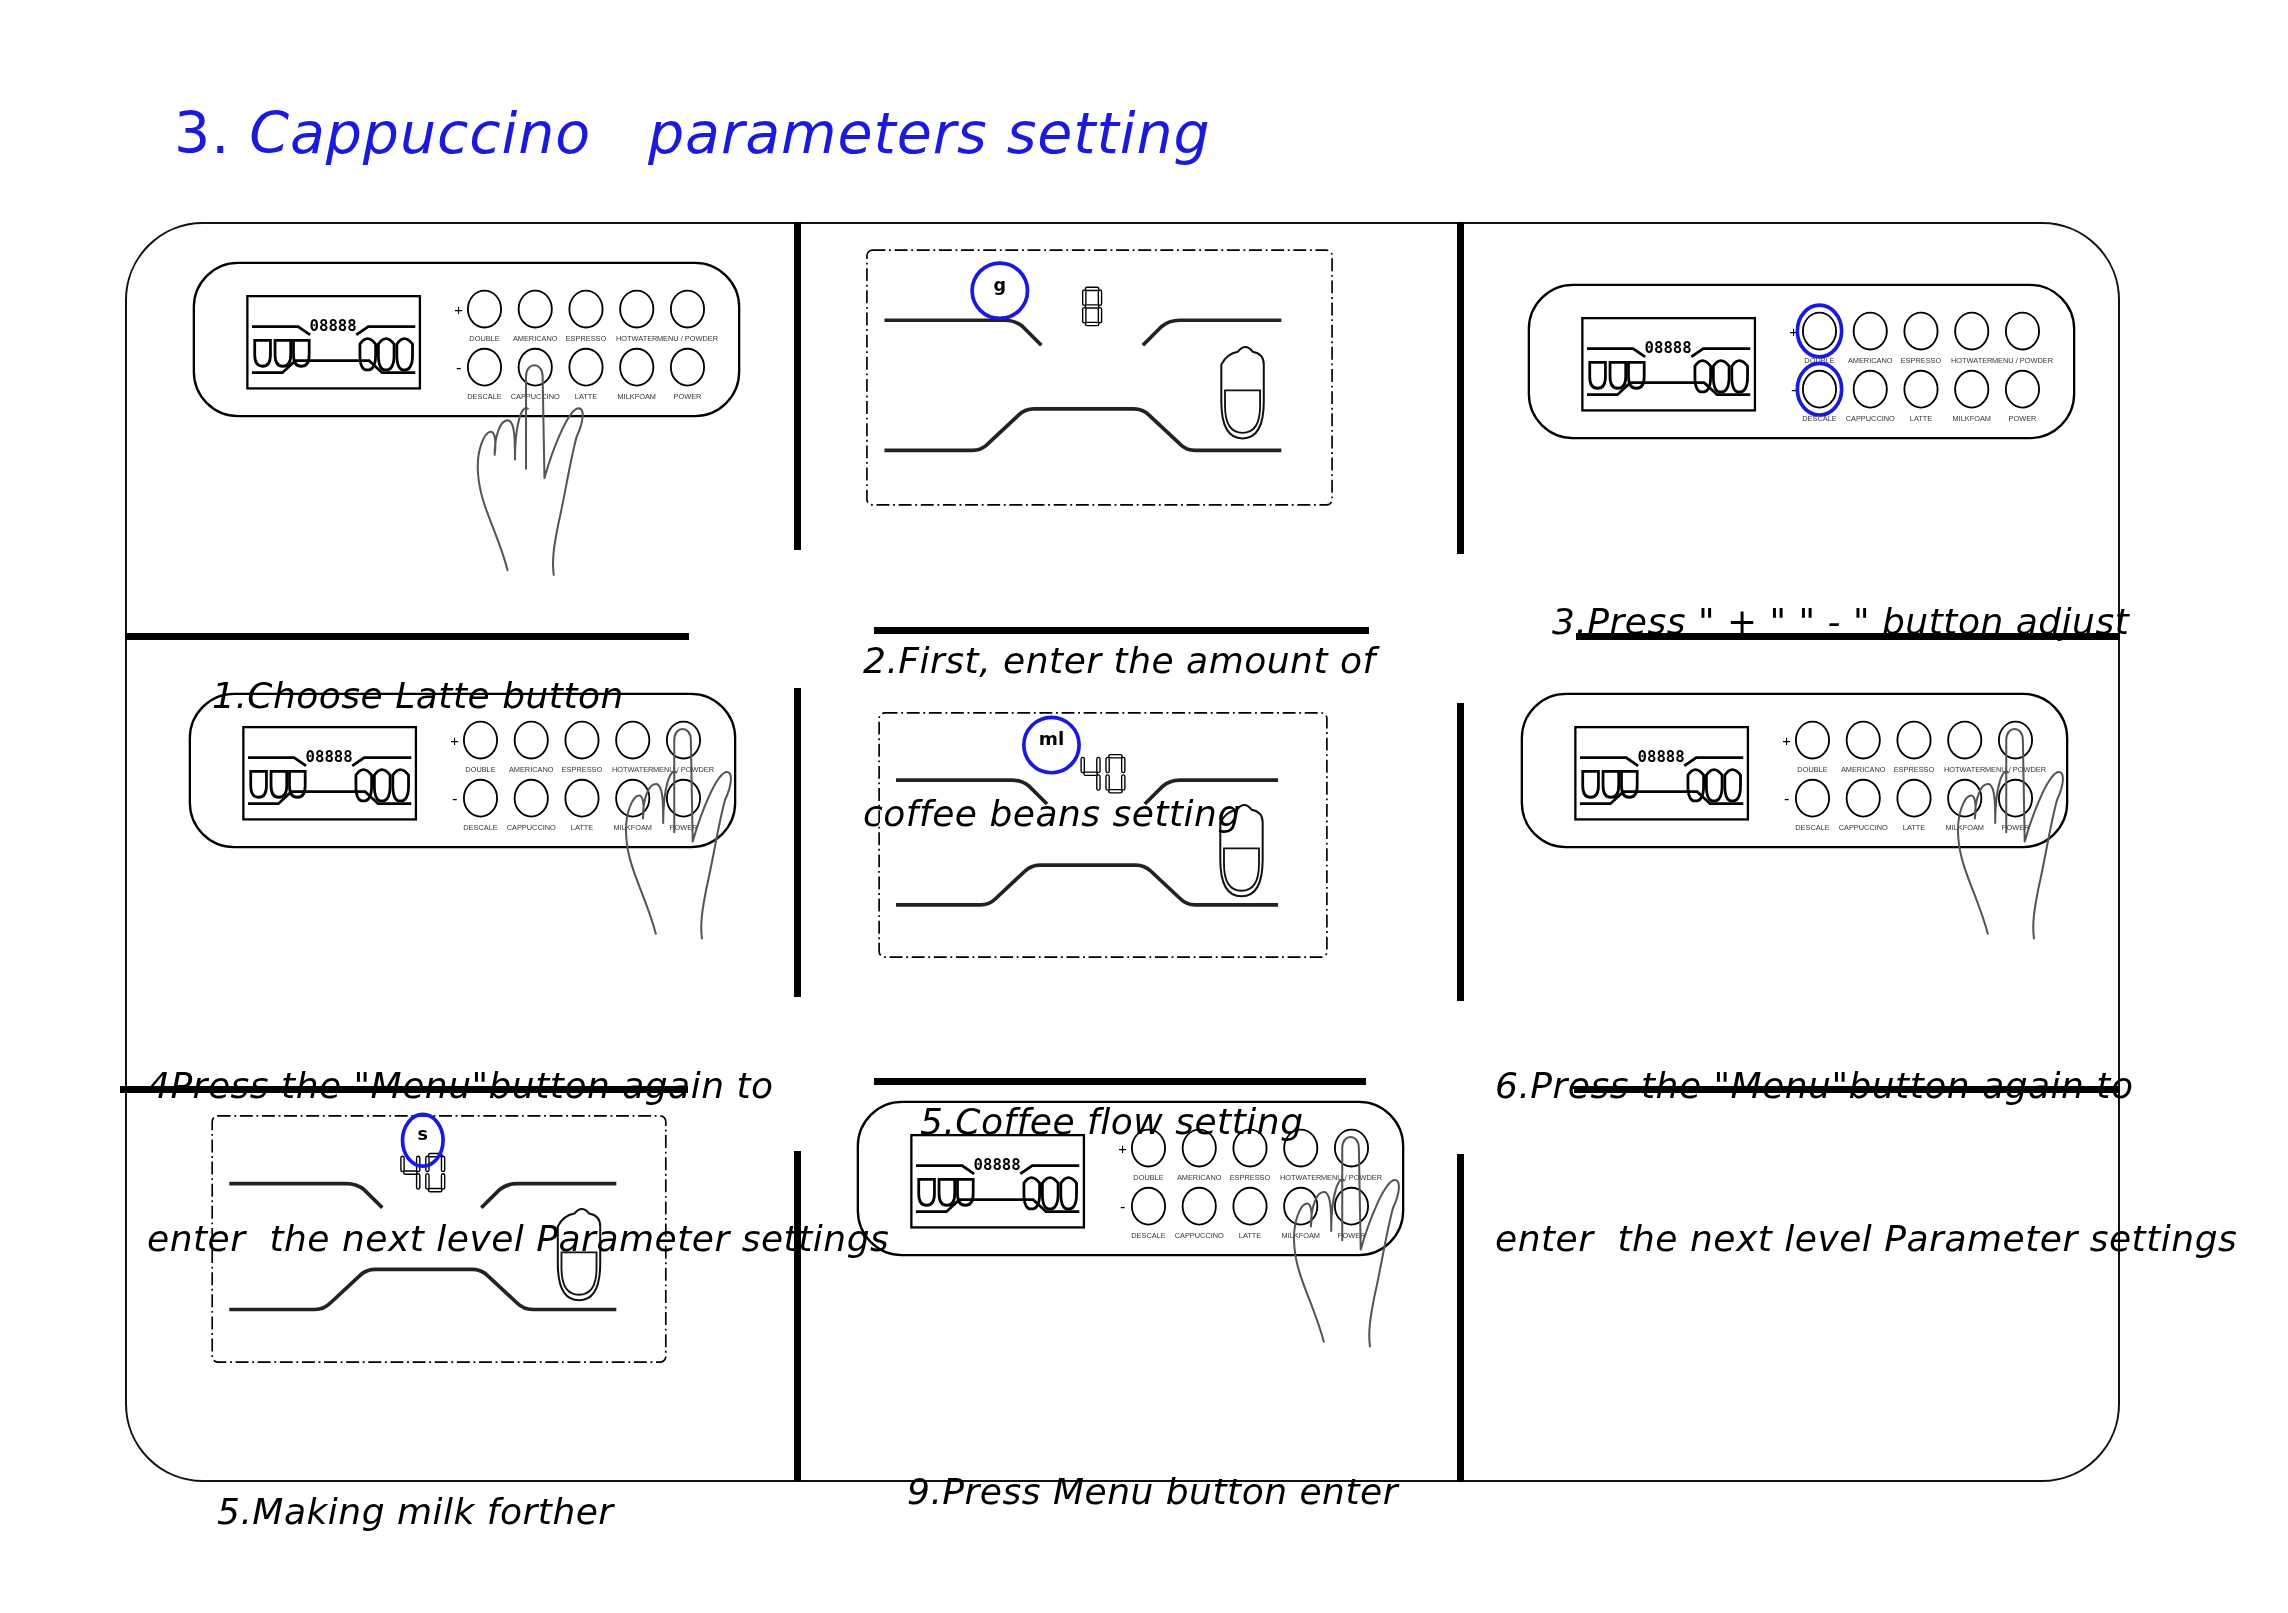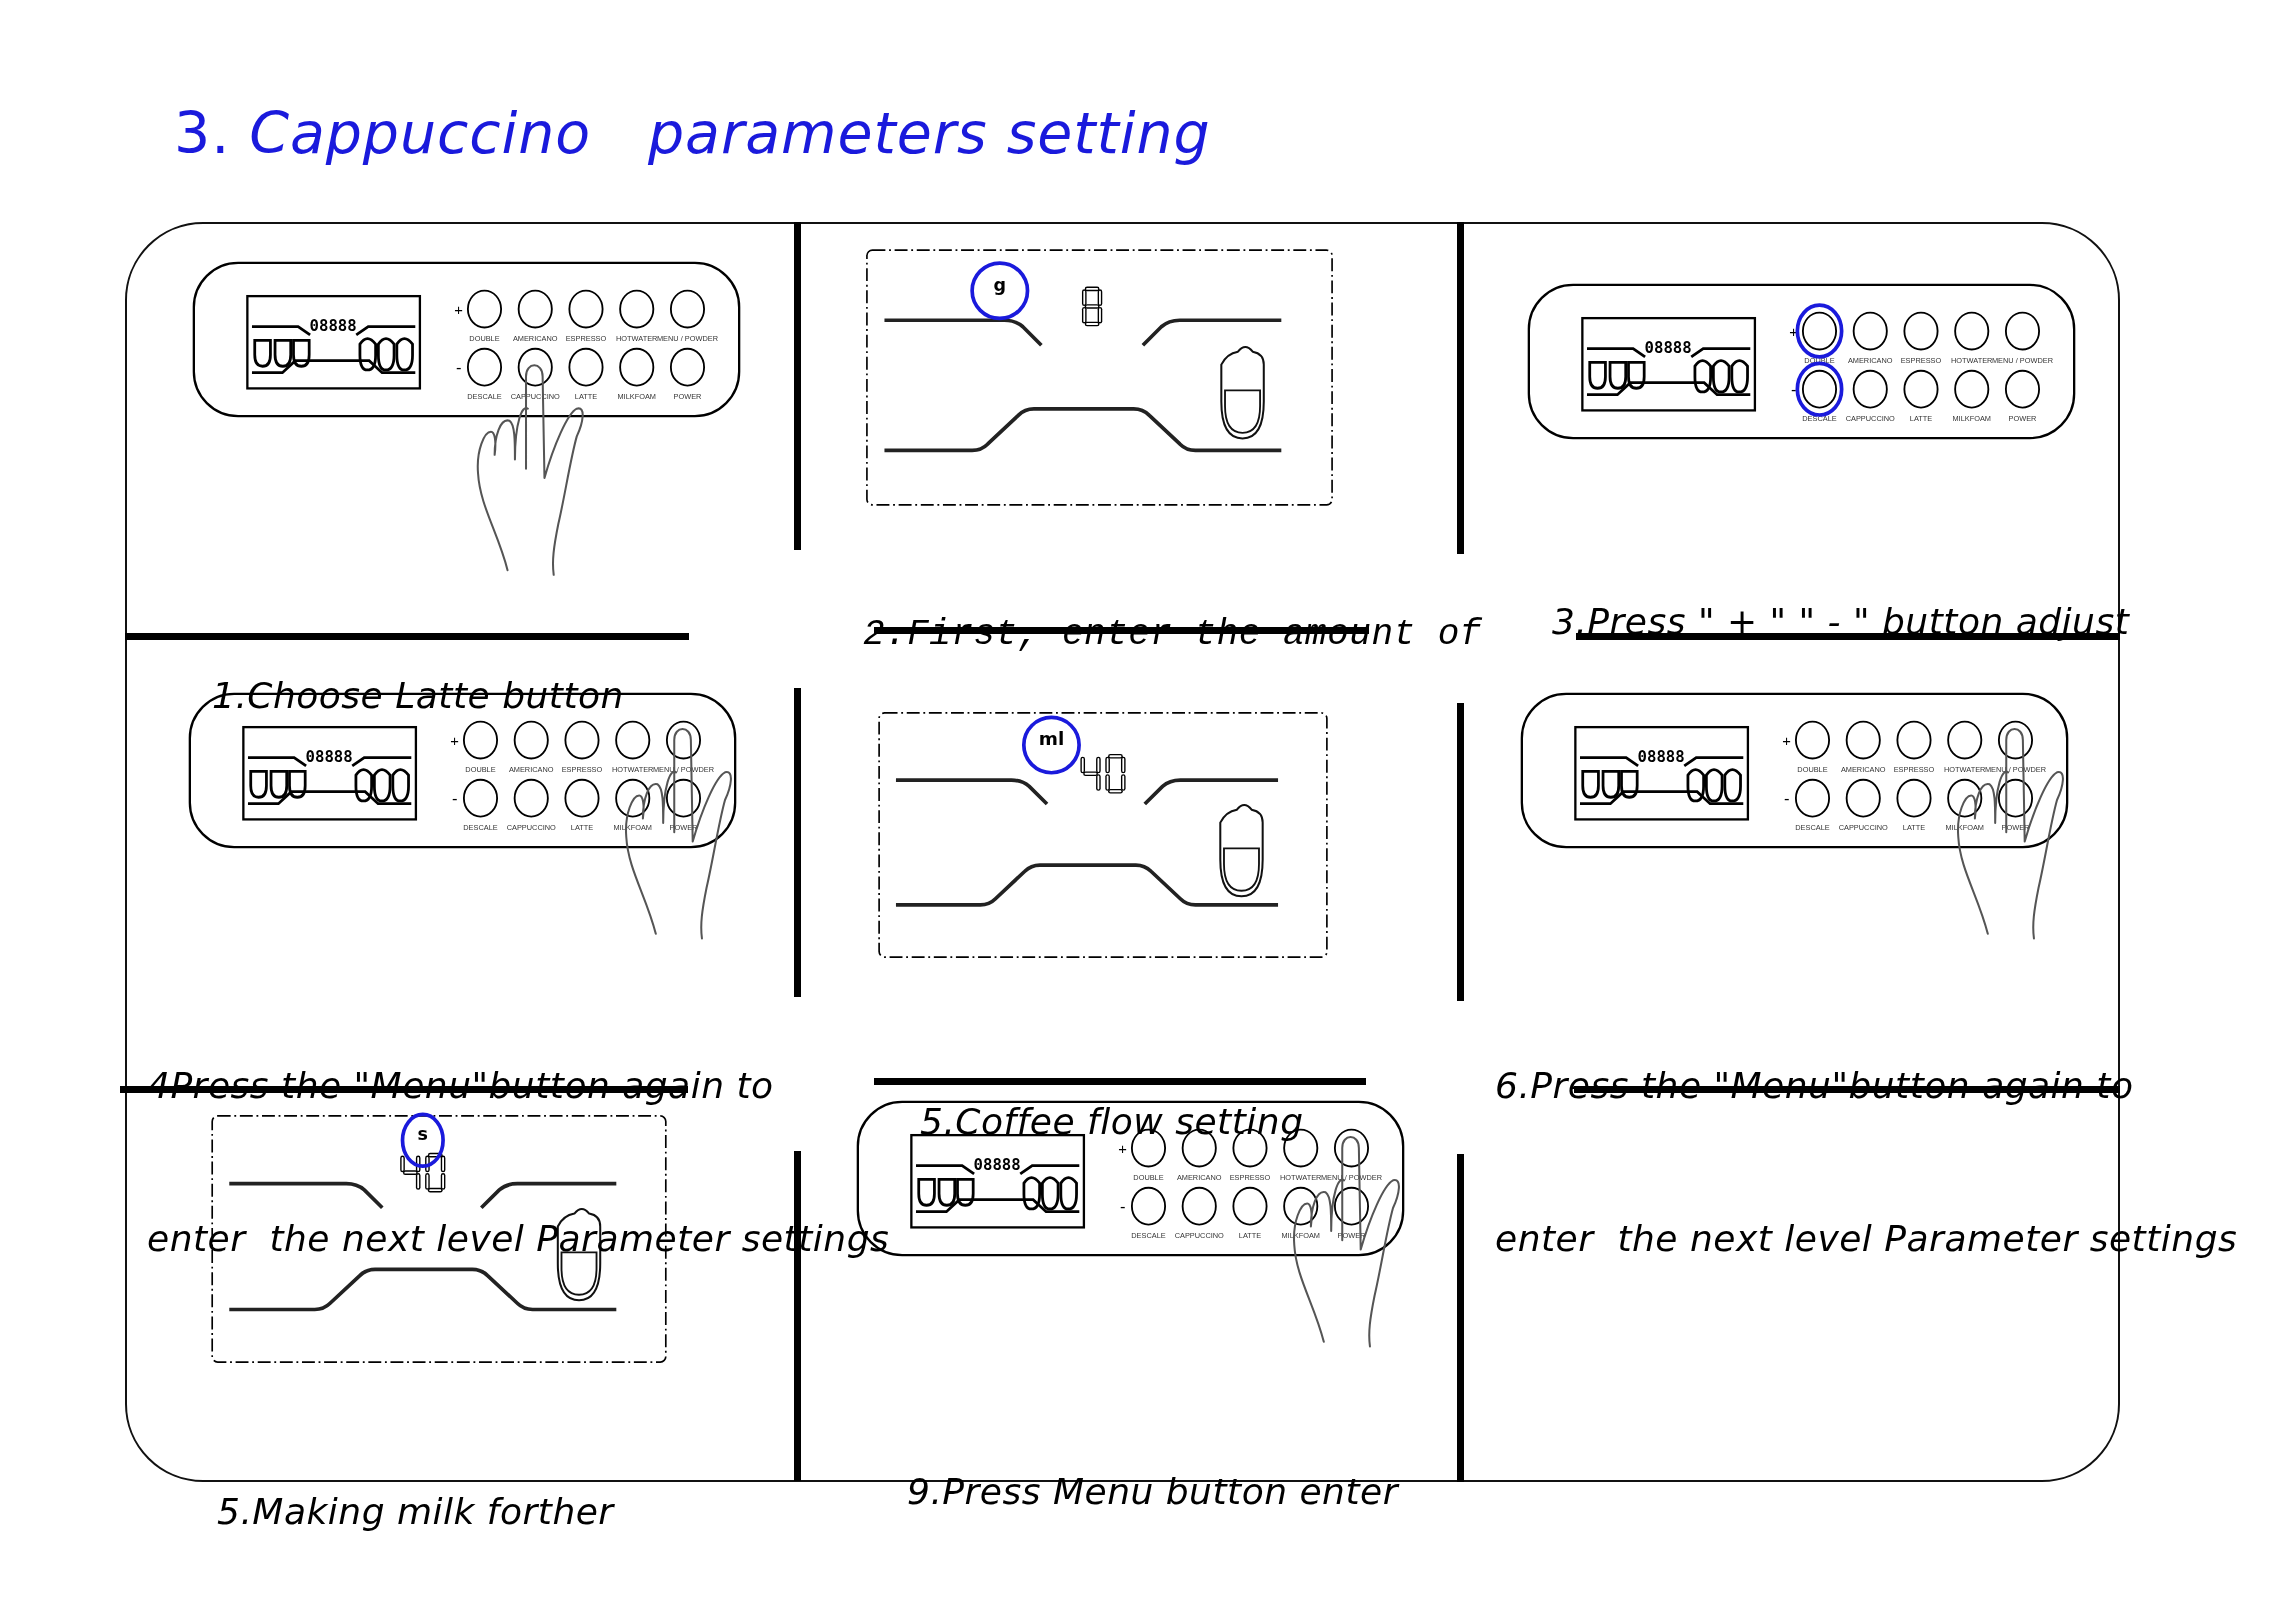--- a/index.html
+++ b/index.html
@@ -354,22 +354,23 @@
              M515,142 C515,102 523,82 529,87
              M527,152 L527,52 C527,36 545,36 545,52 L547,162
              M547,162 C557,127 572,92 582,87 C592,84 589,102 582,117
              C575,142 569,182 562,212 C557,237 555,252 557,267"></path>
     </g>
   </svg>
 
 <div class="caption" style="left:212px; top:568px;">
   <div>1.Choose Latte button</div>
 </div>
-<div class="caption" style="left:863px; top:507px;font-family:Liberation Mono, monospace;">
+<div class="caption" style="left:863px; top:533px;">
   <div>2.First, enter the amount of</div>
+  <div>coffee beans setting</div>
 </div>
 <div class="caption" style="left:1552px; top:494px;">
   <div>3.Press " + " " - " button adjust</div>
 </div>
 <div class="caption" style="left:147px; top:958px;">
   <div>4Press the "Menu"button again to</div>
   <div>enter  the next level Parameter settings</div>
 </div>
 <div class="caption" style="left:920px; top:994px;text-align:right;">
   <div>5.Coffee flow setting</div>

